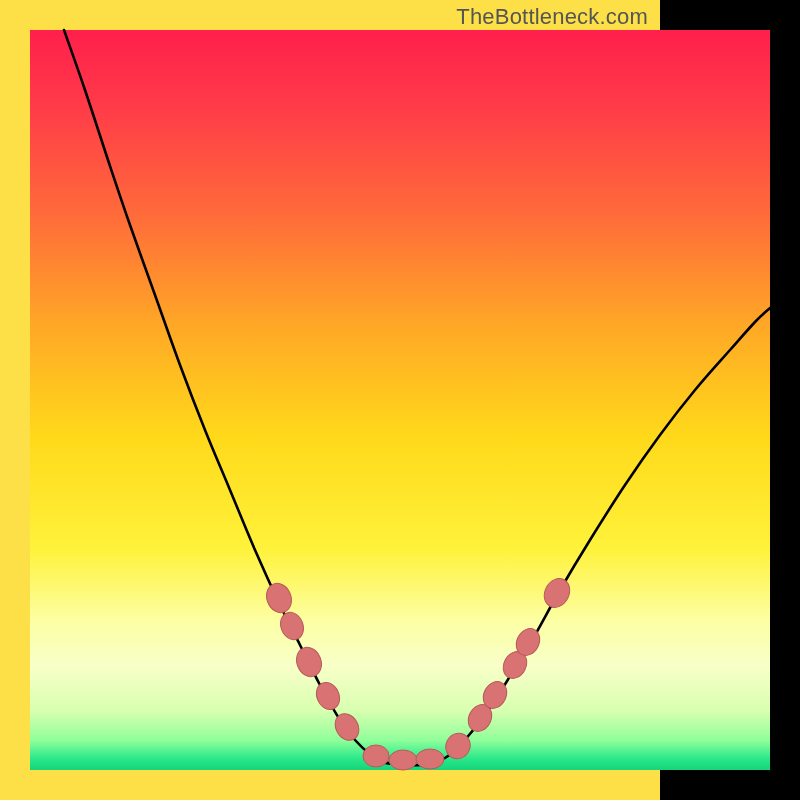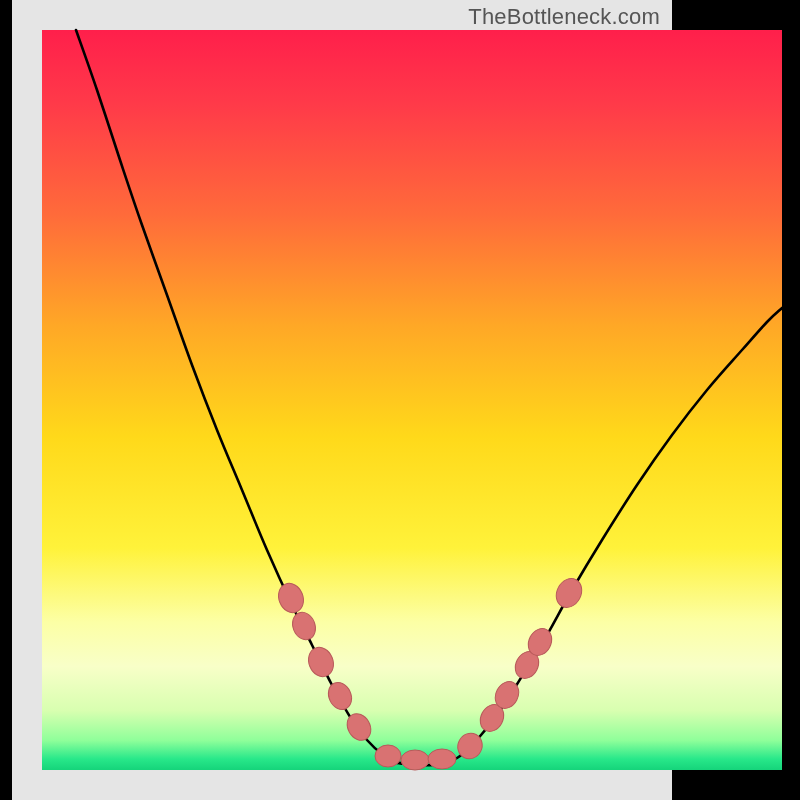--- a/index.html
+++ b/index.html
@@ -6,23 +6,23 @@
     margin: 0;
     padding: 0;
     width: 800px;
     height: 800px;
     overflow: hidden;
     background: #000;
     font-family: Arial, Helvetica, sans-serif;
   }
   .frame {
     position: absolute;
-    left: 12px; top: 0;
+    left: 0; top: 0;
     width: 660px; height: 800px;
-    background: #e5e5e5;
+    background: #fde047;
   }
   .plot {
     position: absolute;
     left: 30px;
     top: 30px;
     width: 740px;
     height: 740px;
     overflow: visible;
   }
   .gradient {

